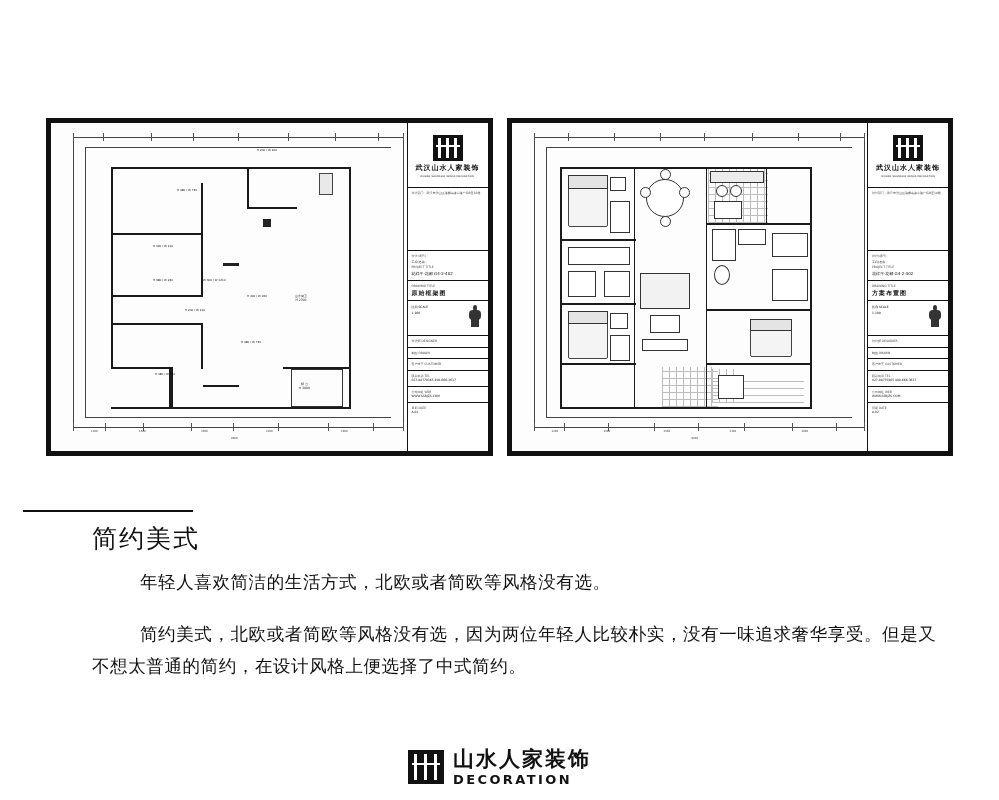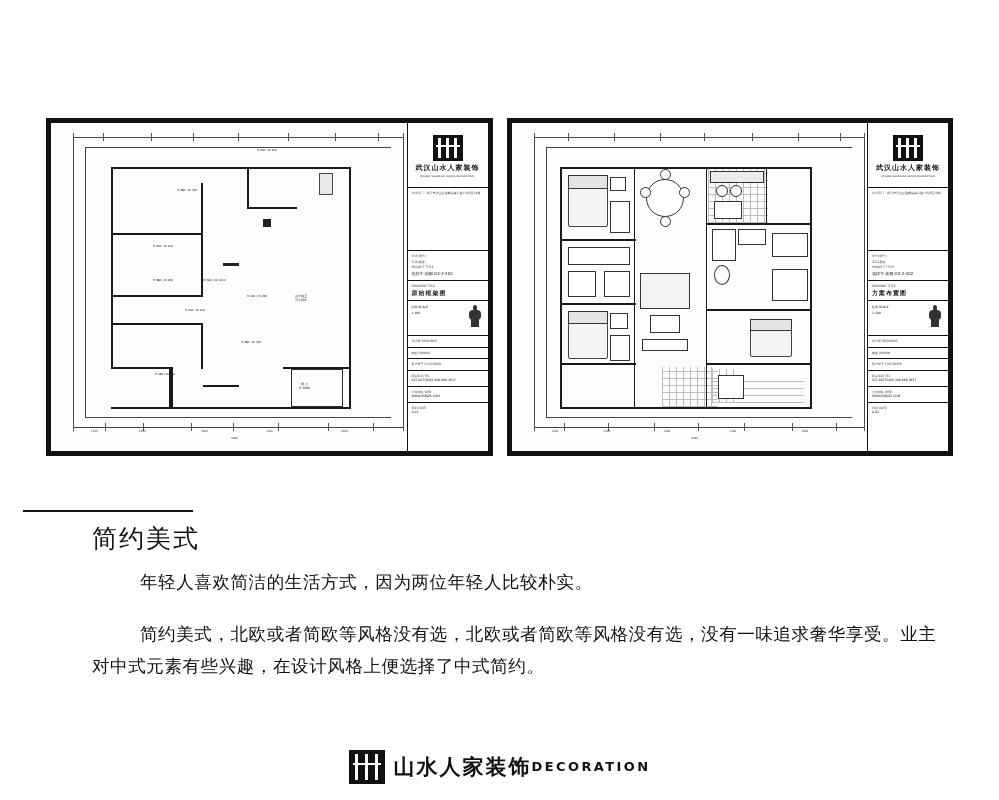--- a/index.html
+++ b/index.html
@@ -114,21 +114,21 @@
   .p2{left:92px;top:618px;width:848px;text-indent:48px;}
 
   
   .footer{
     position:absolute;left:0;right:0;top:742px;height:50px;
     display:flex;align-items:center;justify-content:center;gap:9px;
   }
   .f-mark{width:36px;height:34px;position:relative;}
   .f-mark .lm-bg{position:absolute;inset:0;background:#111;}
   .f-mark .c{position:absolute;background:#fff;}
-  .f-text{display:flex;line-height:1;}
+  .f-text{display:flex;flex-direction:column;line-height:1;}
   .f-cn{font-size:21px;font-weight:bold;color:#111;letter-spacing:2px;}
   .f-en{font-size:13px;font-weight:bold;color:#111;letter-spacing:2.4px;margin-top:3px;}
 </style>
 </head>
 <body>
 
 <div class="page">
 
   <div class="drawings">
 
@@ -436,22 +436,22 @@
         <div class="tb-row tb-flex">
           <span class="k">日期 DATE</span>
           <span class="v">A-02</span>
         </div>
       </div>
     </div>
   </div>
 
   <div class="rule"></div>
   <div class="section-title">简约美式</div>
-  <div class="para p1">年轻人喜欢简洁的生活方式，因为两位年轻人比较朴实。</div>
-  <div class="para p2">简约美式，北欧或者简欧等风格没有选，北欧或者简欧等风格没有选，没有一味追求奢华享受。业主对中式元素有些兴趣，在设计风格上便选择了中式简约。</div>
+  <div class="para p1">年轻人喜欢简洁的生活方式，北欧或者简欧等风格没有选。</div>
+  <div class="para p2">简约美式，北欧或者简欧等风格没有选，因为两位年轻人比较朴实，没有一味追求奢华享受。但是又不想太普通的简约，在设计风格上便选择了中式简约。</div>
 
   <div class="footer">
     <div class="f-mark">
       <div class="lm-bg"></div>
       <div class="c" style="left:6px;top:4px;width:3px;height:26px;"></div>
       <div class="c" style="left:16px;top:4px;width:3px;height:26px;"></div>
       <div class="c" style="left:26px;top:4px;width:3px;height:26px;"></div>
       <div class="c" style="left:4px;top:13px;width:28px;height:2px;"></div>
     </div>
     <div class="f-text">

